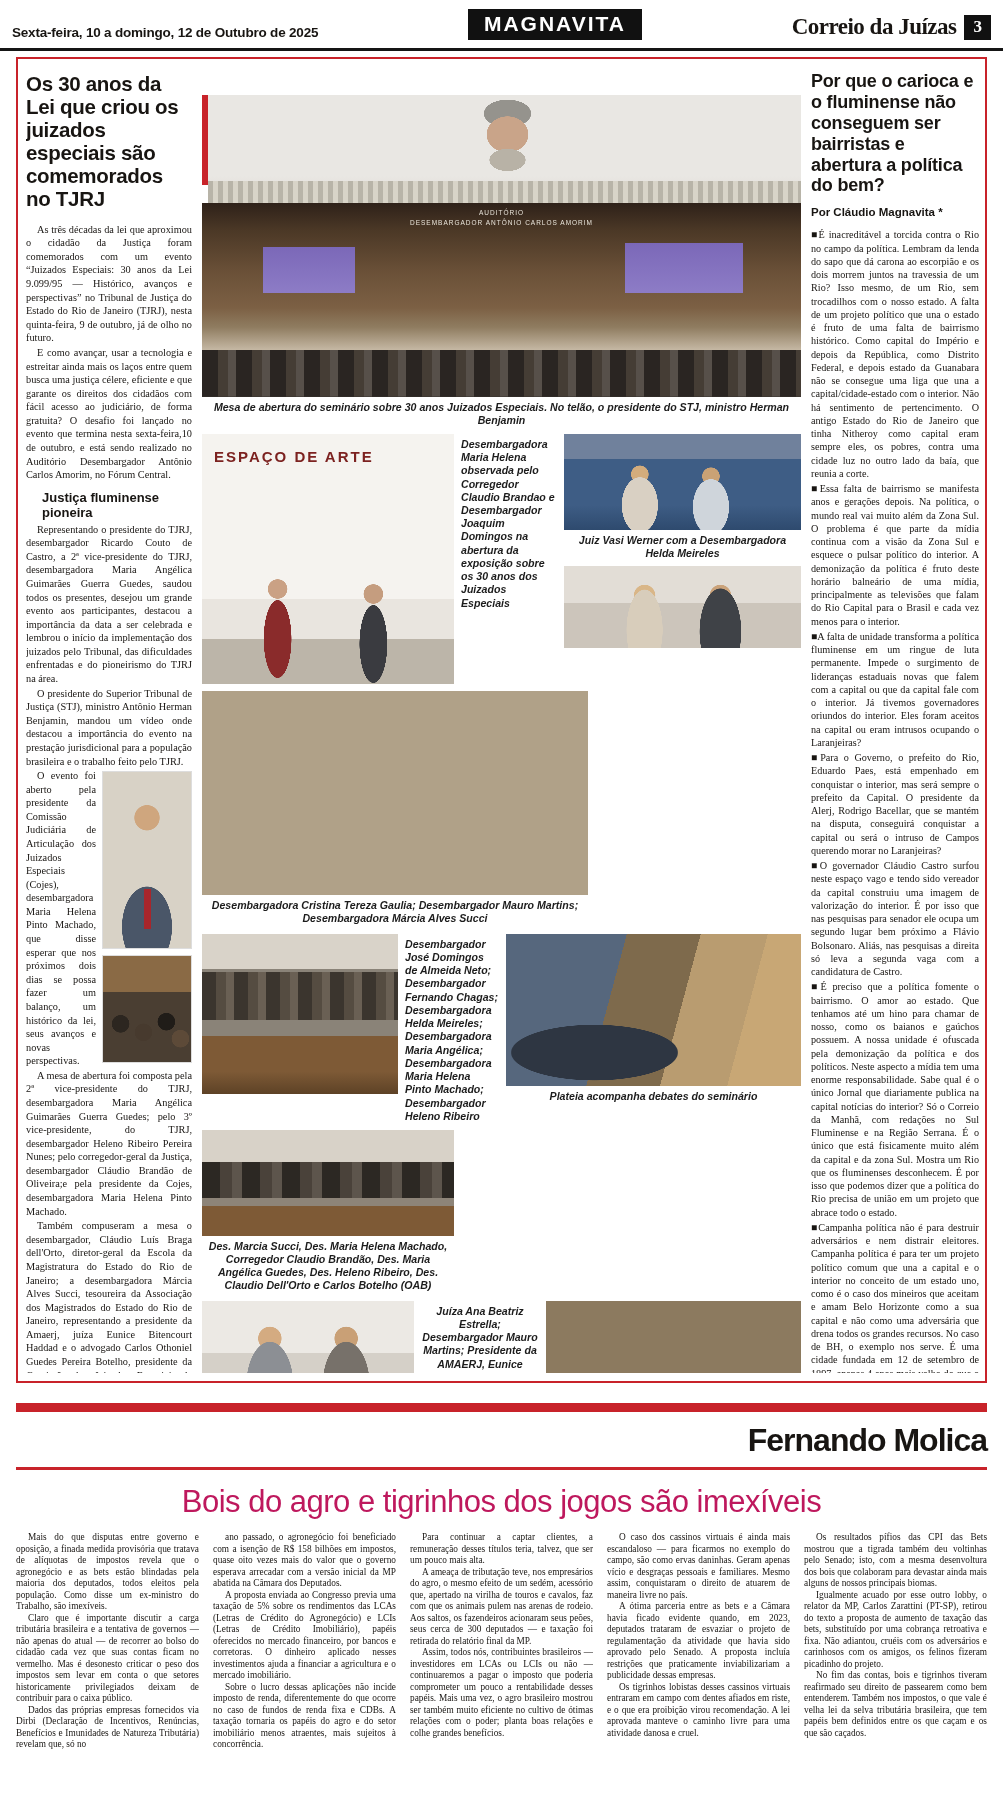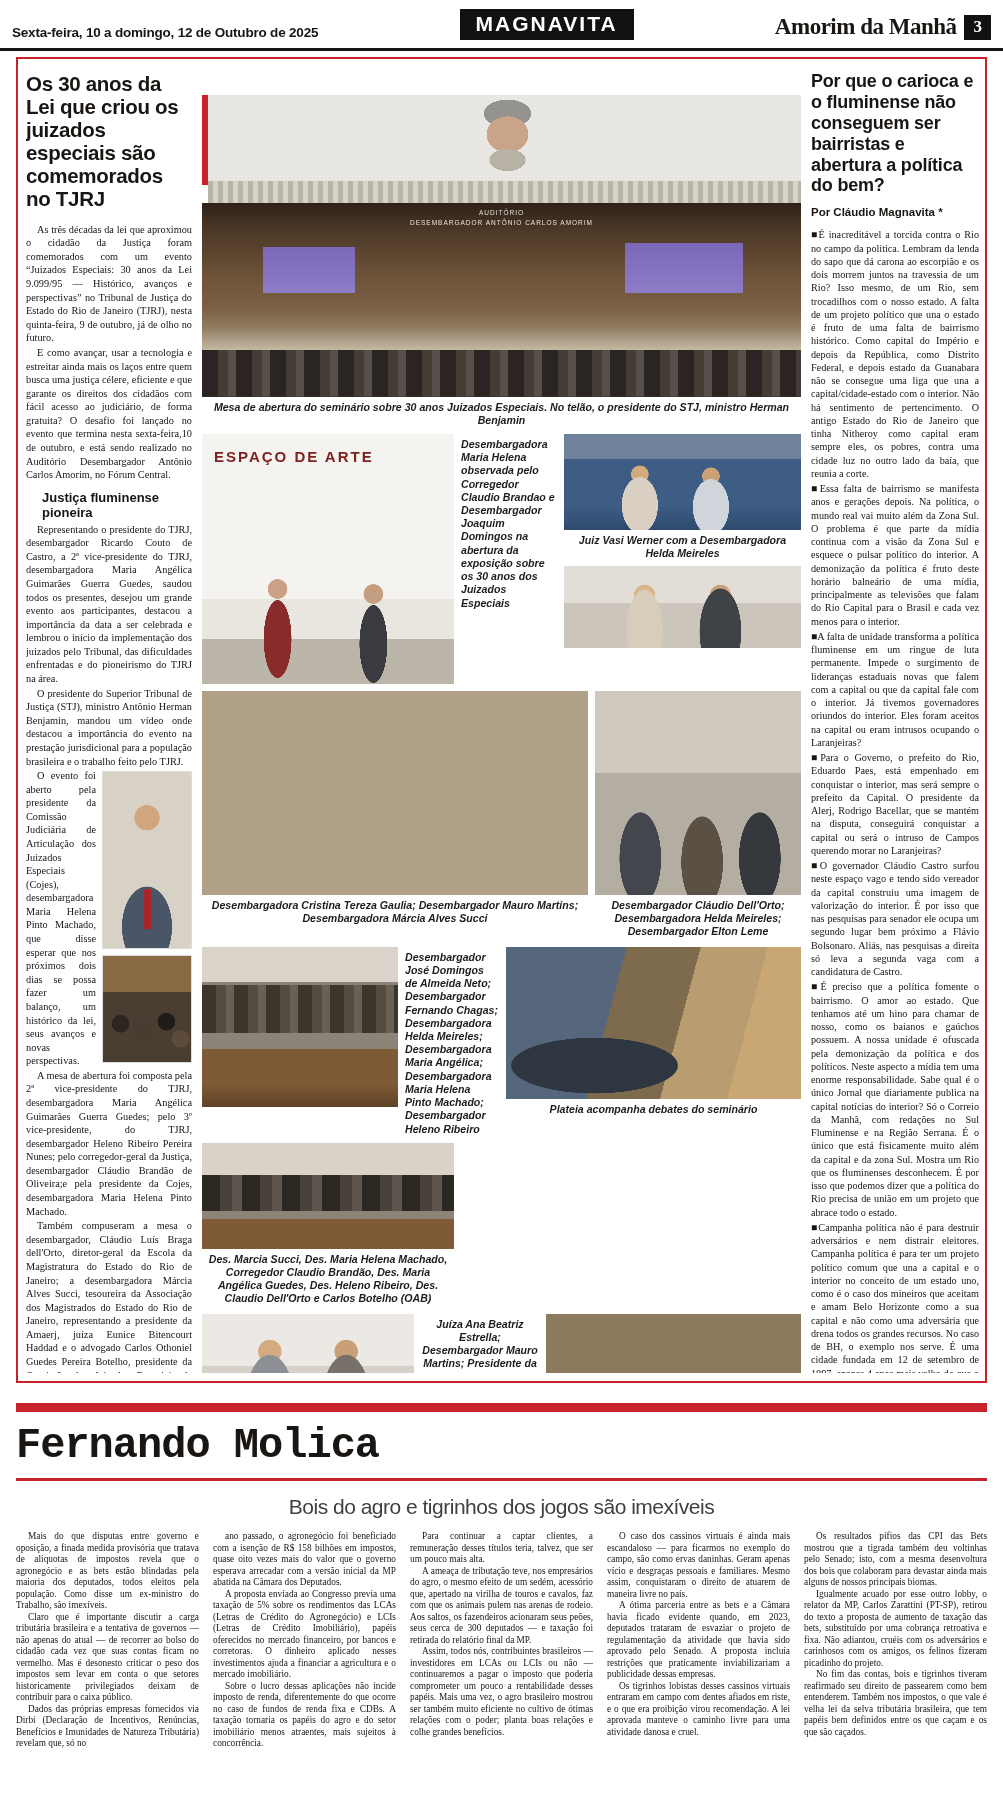--- a/index.html
+++ b/index.html
@@ -137,37 +137,37 @@
     linear-gradient(180deg,#e9e7e3 0 70%,#d9d5cf 100%)}
 
   
   h2.rt{font-family:"Liberation Sans",sans-serif;font-weight:700;font-size:18px;line-height:1.16;letter-spacing:-.2px;margin:4px 0 10px}
   .byline{font-family:"Liberation Sans",sans-serif;font-weight:700;font-size:11.5px;margin-bottom:10px}
   .r-p{font-size:10.2px;line-height:1.3;text-align:justify;margin-bottom:2px}
 
   
   .bottom{margin:20px 16px 0}
   .red-band{height:9px;background:var(--red)}
-  .fm-author{font-family:Liberation Mono, monospace;font-weight:700;font-size:42px;letter-spacing:-1px;text-align:left;margin:10px 0 8px}
+  .fm-author{font-family:Liberation Sans, sans-serif;font-weight:700;font-size:32px;letter-spacing:-1px;text-align:right;margin:10px 0 8px}
   .red-line{height:3px;background:var(--red)}
-  .fm-head{font-family:"Liberation Sans",sans-serif;font-weight:400;font-size:21px;letter-spacing:-.5px;text-align:center;margin:14px 0 12px;color:#404040}
+  .fm-head{font-family:"Liberation Sans",sans-serif;font-weight:400;font-size:31px;letter-spacing:-.5px;text-align:center;margin:14px 0 12px;color:#be185d}
   .fm-cols{display:flex;gap:14px;height:296px;overflow:hidden}
   .fm-col{flex:1 1 0;overflow:hidden}
   .fm-p{font-size:9.3px;line-height:1.24;text-align:justify;text-indent:12px}
 </style>
 </head>
 <body>
 
 <div class="page">
 
   <header class="topbar">
     <span class="topdate">Sexta-feira, 10 a domingo, 12 de Outubro de 2025</span>
     <span class="masthead-box">MAGNAVITA</span>
     <span class="brandwrap">
-      <span class="brand">Amorim da Manhã</span>
+      <span class="brand">Correio da Juízas</span>
       <span class="pagebox">3</span>
     </span>
   </header>
   <div class="toprule"></div>
 
   <section class="main-frame">
 
     <aside class="col-left">
       <h1 class="lt">Os 30 anos da Lei que criou os juizados especiais são comemorados no TJRJ</h1>
       <p class="body-p">As três décadas da lei que aproximou o cidadão da Justiça foram comemorados com um evento “Juizados Especiais: 30 anos da Lei 9.099/95 — Histórico, avanços e perspectivas” no Tribunal de Justiça do Estado do Rio de Janeiro (TJRJ), nesta quinta-feira, 9 de outubro, já de olho no futuro.</p>
@@ -219,24 +219,20 @@
           <div class="cap">Juiz Vasi Werner com a Desembargadora Helda Meireles</div>
           <div class="ph ph-blonde-man" style="height:82px;margin-top:4px"></div>
         </div>
       </div>
 
       <div class="crow">
         <div class="stack" style="width:386px">
           <div class="ph ph-group4" style="height:204px"></div>
           <div class="cap">Desembargadora Cristina Tereza Gaulia; Desembargador Mauro Martins; Desembargadora Márcia Alves Succi</div>
         </div>
-        <div class="stack" style="flex:1">
-          <div class="ph ph-trio" style="height:204px"></div>
-          <div class="cap">Desembargador Cláudio Dell'Orto; Desembargadora Helda Meireles; Desembargador Elton Leme</div>
-        </div>
       </div>
 
       <div class="crow">
         <div class="stack" style="width:196px">
           <div class="ph ph-mesa" style="height:160px"></div>
         </div>
         <div class="cap-block" style="width:94px">Desembargador José Domingos de Almeida Neto; Desembargador Fernando Chagas; Desembargadora Helda Meireles; Desembargadora Maria Angélica; Desembargadora Maria Helena Pinto Machado; Desembargador Heleno Ribeiro</div>
         <div class="stack" style="flex:1">
           <div class="ph ph-plateia" style="height:152px"></div>
           <div class="cap">Plateia acompanha debates do seminário</div>

